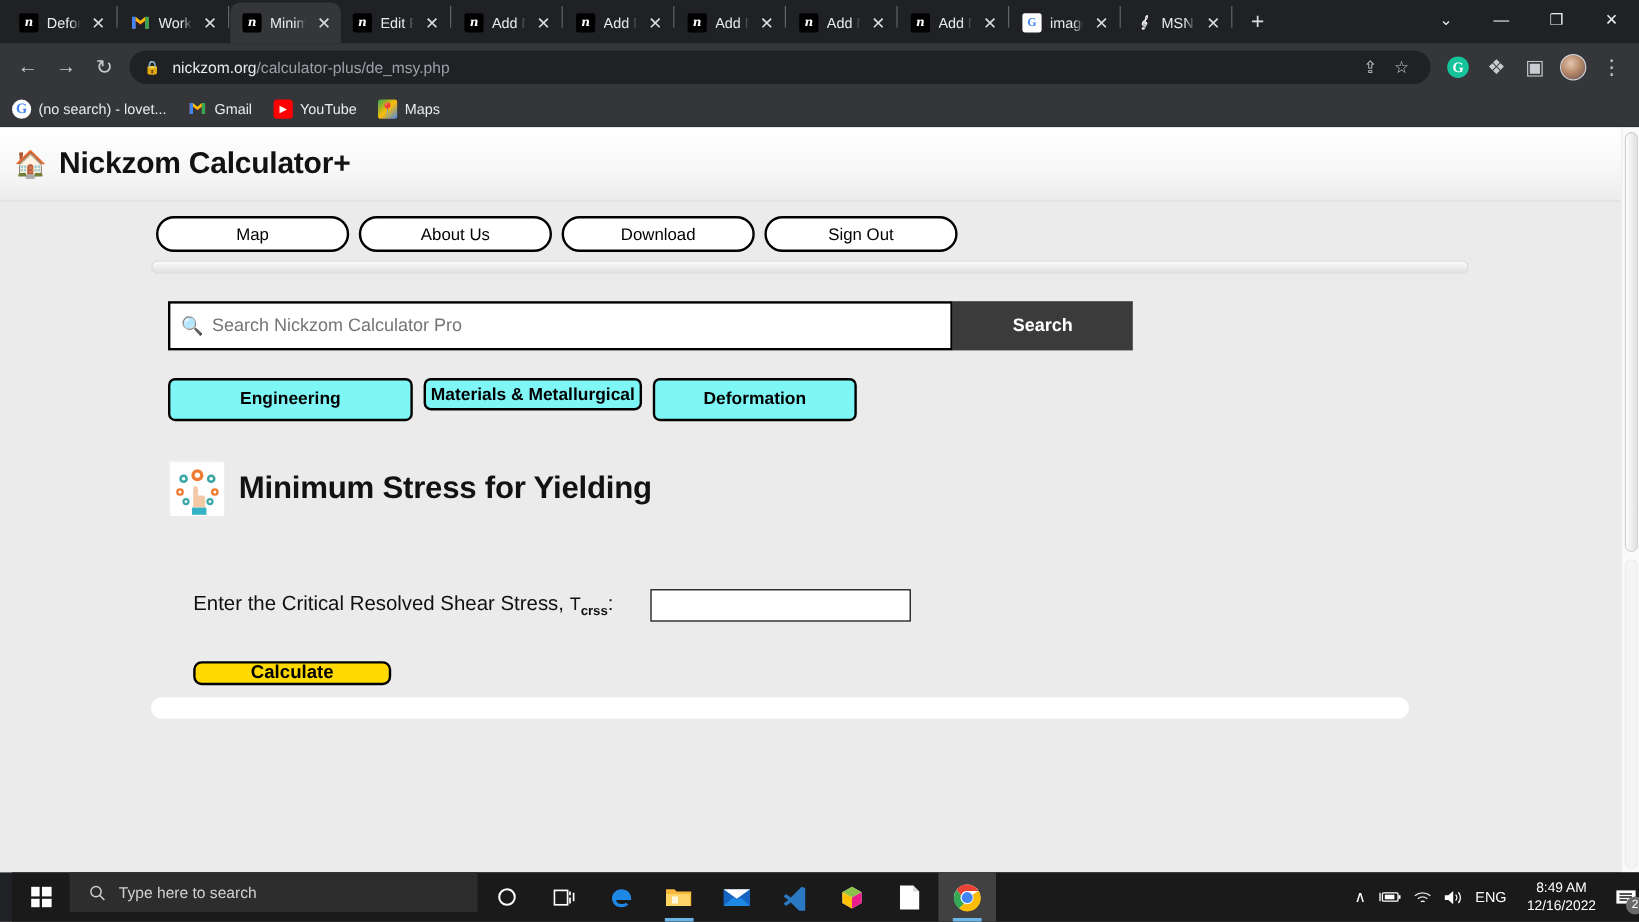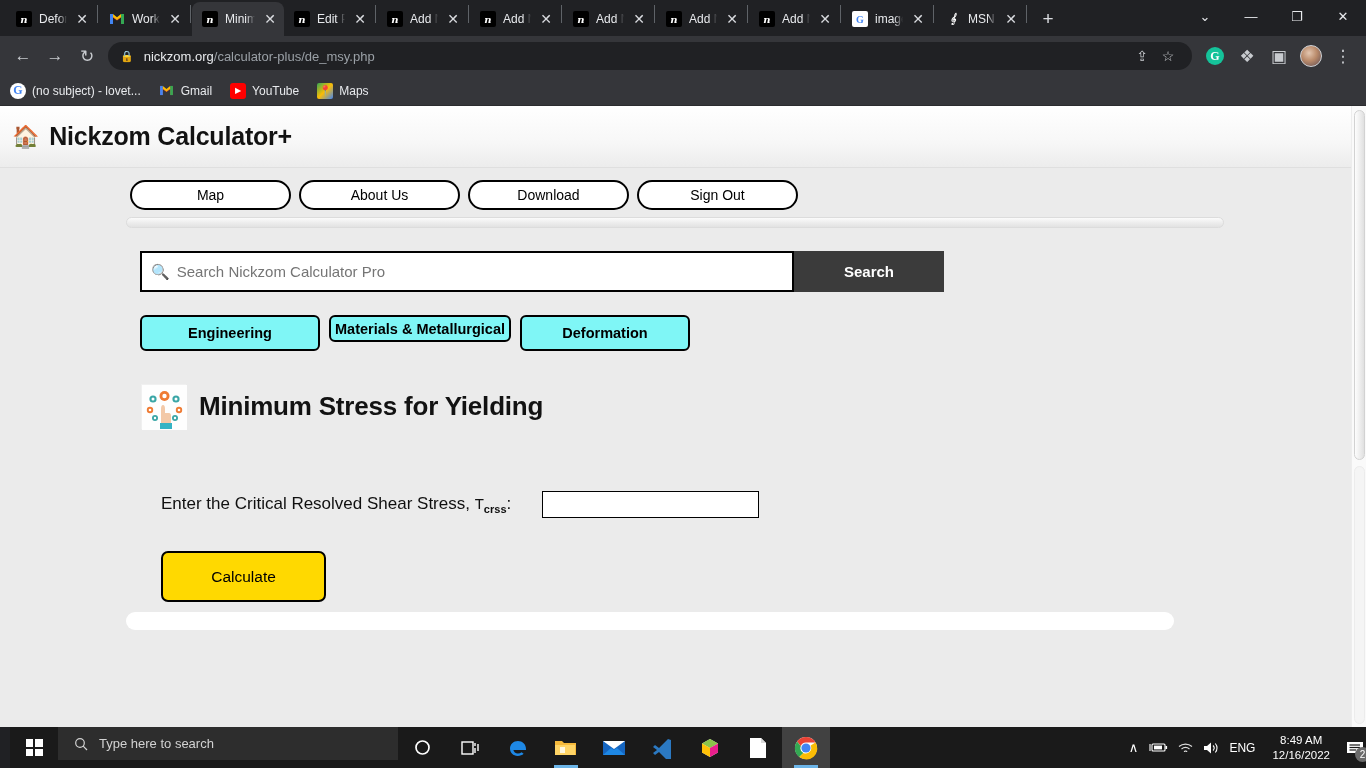--- a/index.html
+++ b/index.html
@@ -159,21 +159,21 @@
     display: flex; align-items: center; justify-content: center;
   }
 
   .crumbs { display: flex; gap: 9px; margin: 23px 0 0 140px; }
   .crumb {
     height: 27px; background: #7ff6f6; border: 2px solid #000; border-radius: 6px;
     font-size: 14.5px; font-weight: bold; color: #000;
     display: flex; align-items: center; justify-content: center;
     padding: 0 14px;
   }
-  .crumb.c1 { width: 180px; padding: 16px; }
+  .crumb.c1 { width: 204px; padding: 16px; }
   .crumb.c2 { width: 182px; padding: 0; }
   .crumb.c3 { width: 170px; padding: 16px; }
 
   .calc-title { display: flex; align-items: center; gap: 13px; margin: 33px 0 0 141px; }
   .calc-icon {
     width: 45px; height: 45px; background: #fdfdfd; border: 1px solid #f0f0f0;
     position: relative; flex: 0 0 45px;
   }
   .calc-heading { font-size: 26px; font-weight: bold; color: #121212; letter-spacing: -0.2px; }
 
@@ -181,23 +181,23 @@
   .form-label { font-size: 17px; color: #101010; white-space: nowrap; }
   .form-label sub { font-size: 11px; font-weight: bold; }
   .form-label .tau { font-size: 15px; }
   .form-input {
     width: 217px; height: 27px; margin-left: 31px;
     background: #fff; border: 1.5px solid #000; outline: none;
     font-family: "Liberation Sans", sans-serif; font-size: 14px; padding: 0 4px;
   }
 
   .calc-btn {
-    margin: 33px 0 0 161px; width: 165px; height: 51px;
+    margin: 33px 0 0 161px; width: 165px; height: 20px;
     background: #ffd900; border: 2px solid #000; border-radius: 7px;
-    font-size: 15.5px; font-weight: normal; color: #000;
+    font-size: 15.5px; font-weight: bold; color: #000;
     font-family: "Liberation Sans", sans-serif;
     display: flex; align-items: center; justify-content: center;
   }
 
   
   .pagescroll {
     position: absolute; right: 0; top: 0; width: 15px; height: 621px;
     background: #fafafa; border-left: 1px solid #ededed;
   }
   .pagescroll .thumb {
@@ -367,21 +367,21 @@
     <div class="tb-icon">▣</div>
     <div class="tb-icon">
         <span class="avatar"></span>
       </div>
     <div class="tb-icon">⋮</div>
   </div>
 
   <div class="bookmarks">
     <div class="bm">
       <span class="bm-ico bm-google">G</span>
-      <span>(no subject) - lovet...</span>
+      <span>(no search) - lovet...</span>
     </div>
     <div class="bm">
       <span class="bm-ico">
         <svg width="15" height="11" viewBox="0 0 16 12">
           <path d="M1 1 L8 6.5 L15 1 L15 11 L12 11 L12 4.5 L8 7.6 L4 4.5 L4 11 L1 11 Z" fill="#ea4335"></path>
           <path d="M1 1 L4 1 L4 11 L1 11 Z" fill="#4285f4"></path>
           <path d="M12 1 L15 1 L15 11 L12 11 Z" fill="#34a853"></path>
           <path d="M4 1 L8 4.3 L12 1 L12 4 L8 7 L4 4 Z" fill="#fbbc05"></path>
         </svg>
       </span>

